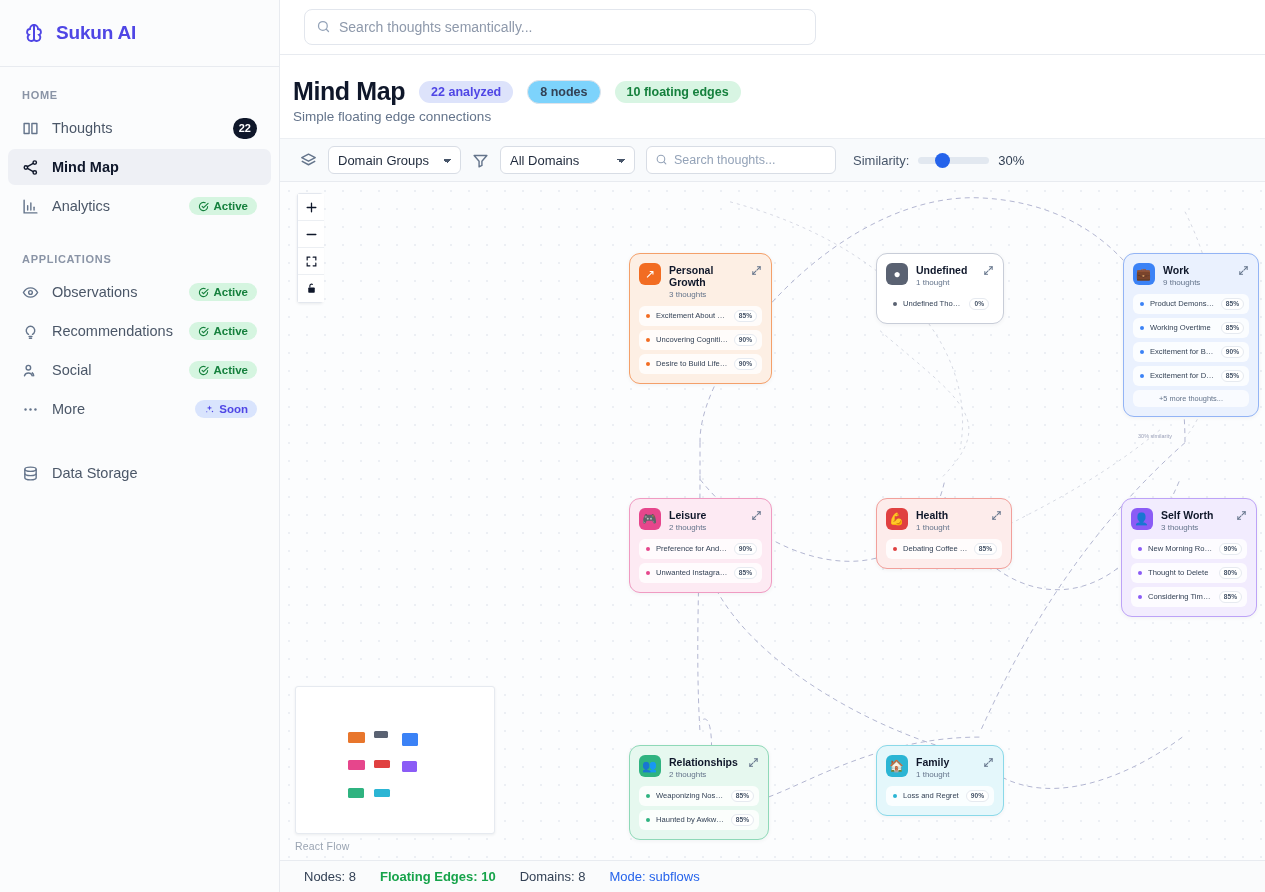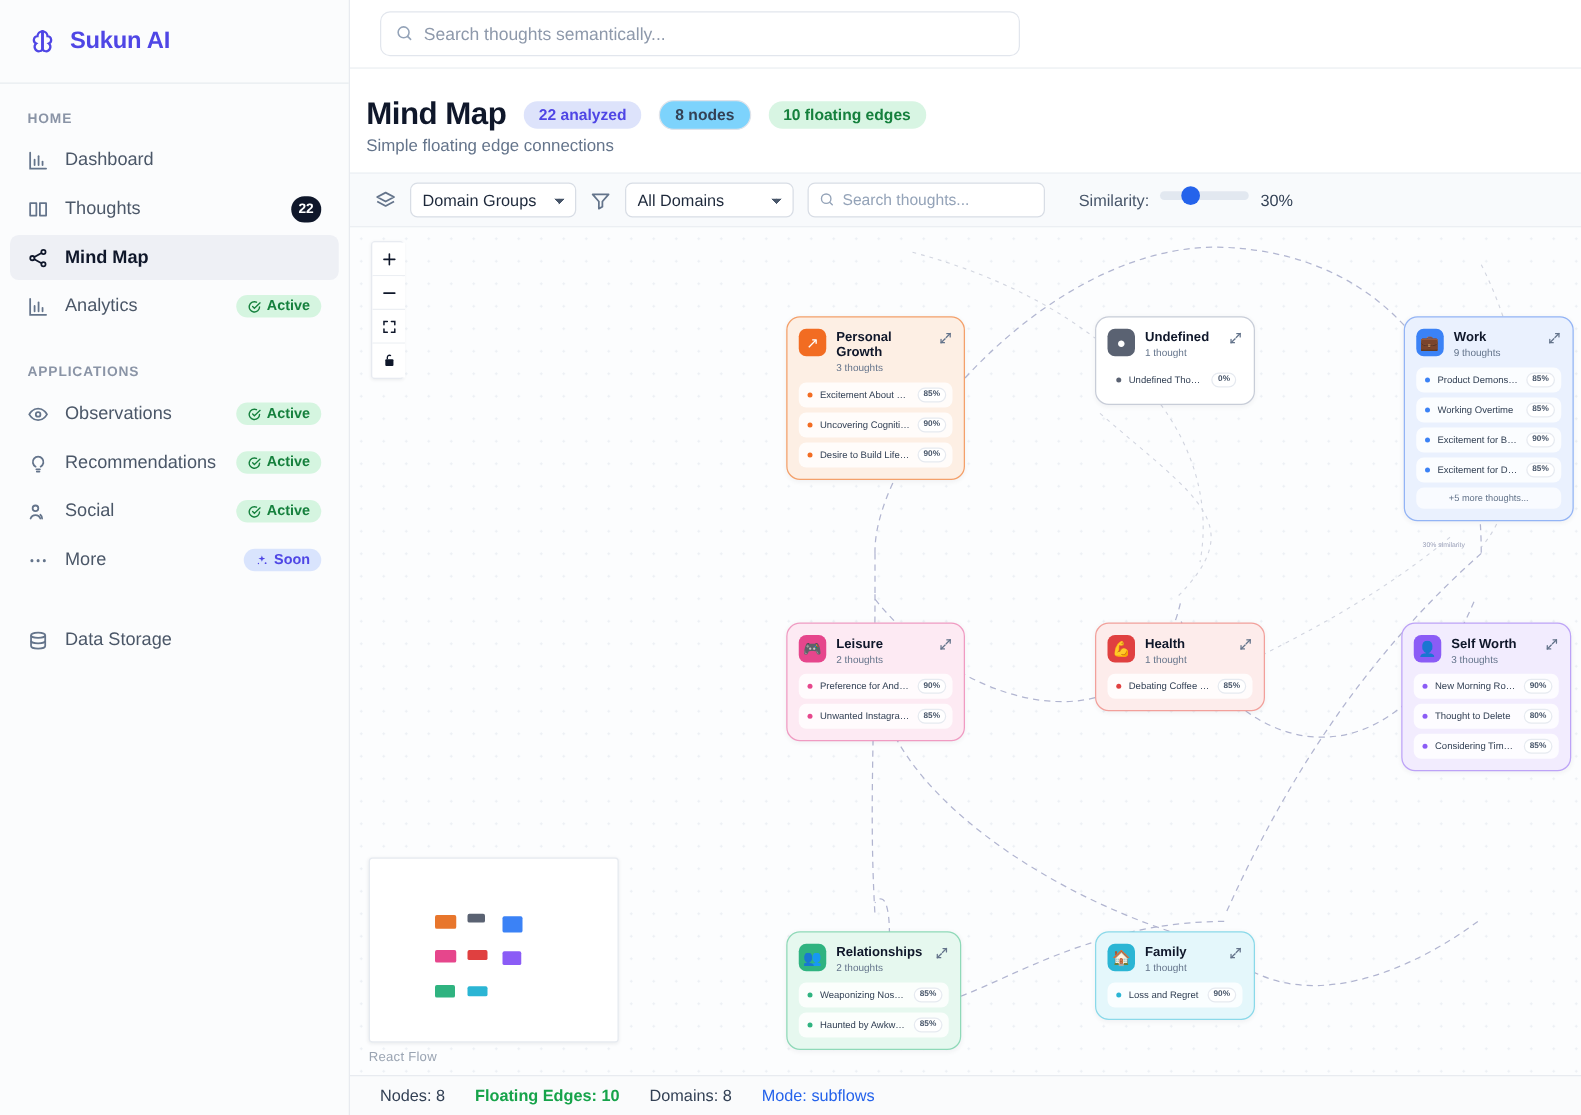--- a/index.html
+++ b/index.html
@@ -107,21 +107,21 @@
   #tb-view { width: 133px; }
   #tb-domain { width: 135px; }
   .tb-search { position: relative; width: 190px; height: 28px; }
   .tb-search svg { position: absolute; left: 9px; top: 7px; width: 13px; height: 13px; color: #94a3b8; }
   .tb-search input {
     width: 100%; height: 28px; border: 1px solid #d8dde5; border-radius: 6px;
     padding: 0 8px 0 27px; font-size: 12.5px; font-family: inherit; color: #334155;
     background: #fff; outline: none;
   }
   .tb-search input::placeholder { color: #94a3b8; }
-  .sim-wrap { display: flex; align-items: flex-start; gap: 9px; margin-left: 16px; }
+  .sim-wrap { display: flex; align-items: center; gap: 9px; margin-left: 6px; }
   .sim-label { font-size: 13px; color: #475569; }
   .slider {
     -webkit-appearance: none; appearance: none; width: 71px; height: 7px;
     border-radius: 4px; background: #e2e8f0; outline: none; cursor: pointer;
   }
   .slider::-webkit-slider-thumb {
     -webkit-appearance: none; width: 15px; height: 15px; border-radius: 50%;
     background: #2563eb; cursor: pointer;
   }
   .slider::-moz-range-thumb { width: 15px; height: 15px; border: none; border-radius: 50%; background: #2563eb; }
@@ -225,31 +225,20 @@
           <path d="M12 4v14.5"></path>
         </svg>
       </span>
       <span class="brand-name">Sukun AI</span>
     </div>
 
     <nav class="nav">
 
       <div class="nav-section-label">HOME</div>
 
-      <div class="nav-item">
-        <span class="ico">
-          <svg viewBox="0 0 24 24" fill="none" stroke="currentColor" stroke-width="2" stroke-linecap="round">
-            <path d="M3 3v18h18"></path>
-              <path d="M8 17V11"></path>
-              <path d="M12.5 17V7"></path>
-              <path d="M17 17v-4"></path>
-          </svg>
-        </span>
-        <span class="nav-label">Dashboard</span>
-      </div>
 
       <div class="nav-item">
         <span class="ico">
           <svg viewBox="0 0 24 24" fill="none" stroke="currentColor" stroke-width="2" stroke-linecap="round" stroke-linejoin="round">
             <path d="M3 5h7v14H3z"></path>
               <path d="M14 5h7v14h-7z"></path>
           </svg>
         </span>
         <span class="nav-label">Thoughts</span>
         <span class="badge-count">22</span>

